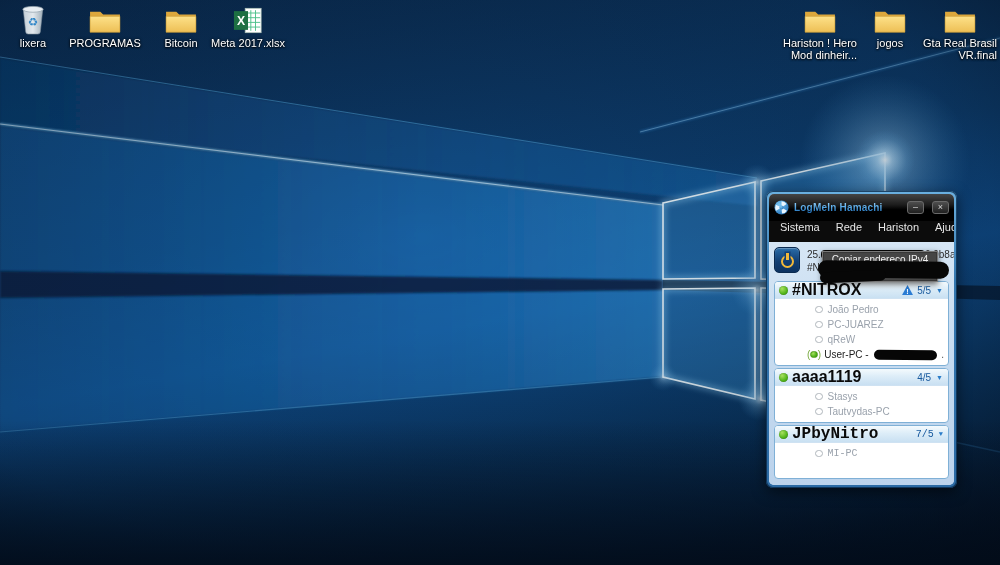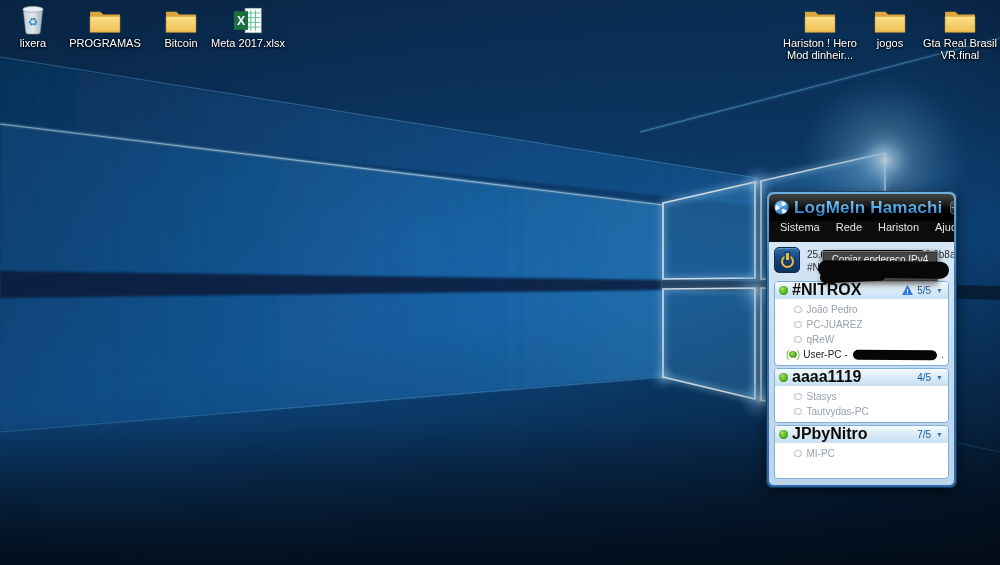--- a/index.html
+++ b/index.html
@@ -4,32 +4,32 @@
 <style>
   html,body{margin:0;padding:0;}
   body{font-family:"Liberation Sans",sans-serif;}
   #desktop{position:relative;width:1000px;height:565px;overflow:hidden;
     background:linear-gradient(170deg,#0a2a4e 0%,#0d3d6e 38%,#0f4c8a 55%,#0a3560 74%,#05182e 100%);}
   .wall-svg{position:absolute;left:0;top:0;z-index:0;}
 
   
   .dicon{position:absolute;top:4px;width:74px;display:flex;flex-direction:column;align-items:center;z-index:5;cursor:default;}
   .dicon-glyph{height:31px;display:flex;align-items:flex-end;justify-content:center;}
-  .dicon-label{margin-top:2px;font-size:11px;line-height:12px;color:#fff;text-align:center;
+  .dicon-label{margin-top:2px;font-size:11px;line-height:12px;color:#fff;text-align:right;
     text-shadow:0 1px 2px #000,0 0 3px rgba(0,0,0,.9);max-width:78px;}
 
   
   .hamachi{position:absolute;left:766px;top:191px;width:191px;height:297px;z-index:10;
     border-radius:7px;padding:3px;box-sizing:border-box;
     background:linear-gradient(180deg,#6ab0e0 0%,#3578b0 30%,#2b6aa4 100%);
     box-shadow:0 4px 14px rgba(0,0,0,.55), inset 0 0 0 1px rgba(10,40,70,.8);}
   .win{height:100%;display:flex;flex-direction:column;border-radius:5px;overflow:hidden;background:#c5d9ee;}
   .titlebar{height:27px;flex:0 0 27px;display:flex;align-items:center;gap:5px;padding:0 5px;
     background:linear-gradient(180deg,#454545 0%,#1c1c1c 40%,#000 58%,#000 100%);}
-  .title-text{flex:1;font-size:17px;font-weight:bold;letter-spacing:.2px;
+  .title-text{flex:1;font-size:10px;font-weight:bold;letter-spacing:.2px;
     background:linear-gradient(180deg,#9bd2f6 0%,#58aae8 45%,#1e6cb4 100%);
     -webkit-background-clip:text;background-clip:text;color:transparent;white-space:nowrap;}
   .winbtn{width:17px;height:13px;border-radius:3px;border:1px solid #6a6a6a;margin-left:3px;
     background:linear-gradient(180deg,#4e4e4e,#202020);color:#d8d8d8;font-size:9px;line-height:11px;
     text-align:center;box-sizing:border-box;cursor:pointer;}
   .menubar{height:21px;flex:0 0 21px;display:flex;padding:0 3px;background:#0c0c0c;}
   .menu-item{padding:0 8px;font-size:11px;color:#e6e6e6;cursor:pointer;}
   .body{flex:1;display:flex;flex-direction:column;padding:5px 5px 6px;
     background:linear-gradient(180deg,#d6e6f5 0%,#c2d8ee 60%,#bcd3ec 100%);}
   .status-row{display:flex;margin-bottom:7px;}
@@ -41,29 +41,29 @@
     border:2px solid #f2b83a;border-radius:50%;}
   .pwr-glyph::after{content:"";position:absolute;left:6px;top:0;width:2.5px;height:7px;background:#f2b83a;
     box-shadow:0 0 0 1.5px #123f74;}
   .ip-block{margin-left:7px;font-size:10px;color:#2b2b2b;line-height:13px;white-space:nowrap;padding-top:1px;}
   .redact{display:inline-block;background:#060606;border-radius:4px;vertical-align:-1px;}
   .r1{width:104px;height:9px;}
   .r-user{width:110px;height:10px;border-radius:5px;transform:rotate(.4deg);}
   .r-doc{width:88px;height:10px;border-radius:5px;}
   .net-list{flex:1;display:flex;flex-direction:column;gap:2px;}
   .net-group{background:#fff;border:1px solid #7fb0d6;border-radius:4px;overflow:hidden;}
-  .net-group.last{flex:1;}
+  .net-group.last{flex:1;font-family:Liberation Mono, monospace;}
   .net-header{height:16px;display:flex;align-items:center;gap:4px;padding:0 5px 0 4px;cursor:pointer;
     background:linear-gradient(180deg,#f4fafd 0%,#ddedf8 45%,#c9e0f2 100%);border-bottom:1px solid #cfe2f2;}
   .net-dot{width:9px;height:9px;border-radius:50%;flex:0 0 9px;
     background:radial-gradient(circle at 35% 30%,#a8e060,#57b81e 55%,#2f8a08);box-shadow:inset 0 0 1px rgba(0,0,0,.4);}
   .net-name{font-weight:bold;font-size:16px;color:#0a0a0a;flex:1;white-space:nowrap;}
   .net-count{font-size:10px;color:#17599e;}
   .net-arrow{font-size:7px;color:#2a7cc8;margin-left:1px;cursor:pointer;}
-  .members{padding:3px 0 3px;}
+  .members{padding:3px 0 3px;margin-left:21px;}
   .member{display:flex;align-items:center;gap:5px;padding:0 4px 0 19px;height:15px;font-size:10px;white-space:nowrap;}
   .mi{width:7.5px;height:7.5px;border-radius:50%;box-sizing:border-box;flex:0 0 7.5px;}
   .mi.off{border:1.8px solid #b0b6bc;background:#fff;}
   .mi.on{background:radial-gradient(circle at 35% 30%,#a8e060,#57b81e 55%,#2f8a08);border:1px solid #4d9a14;}
   .paren{color:#76a83c;font-size:10px;line-height:10px;margin:0 -2px;}
   .m-wrap{display:flex;align-items:center;gap:2px;}
   .m-name.offline{color:#9aa2ac;}
   .m-name.online{color:#1c1c1c;}
   .tail{color:#555;font-size:10px;}
   .warn-ico{display:flex;}

